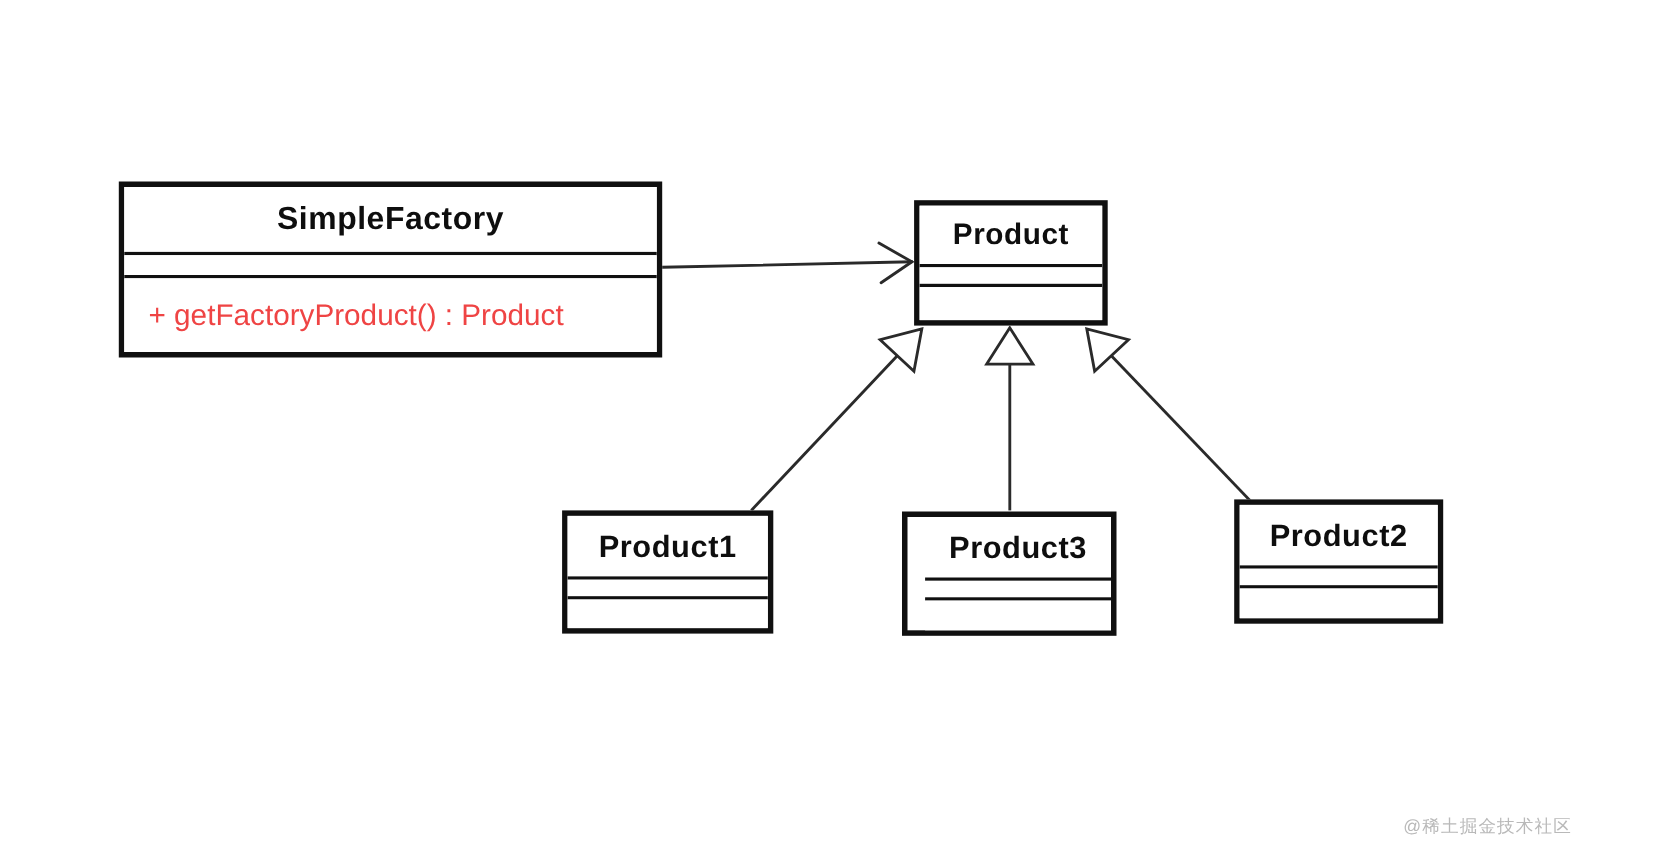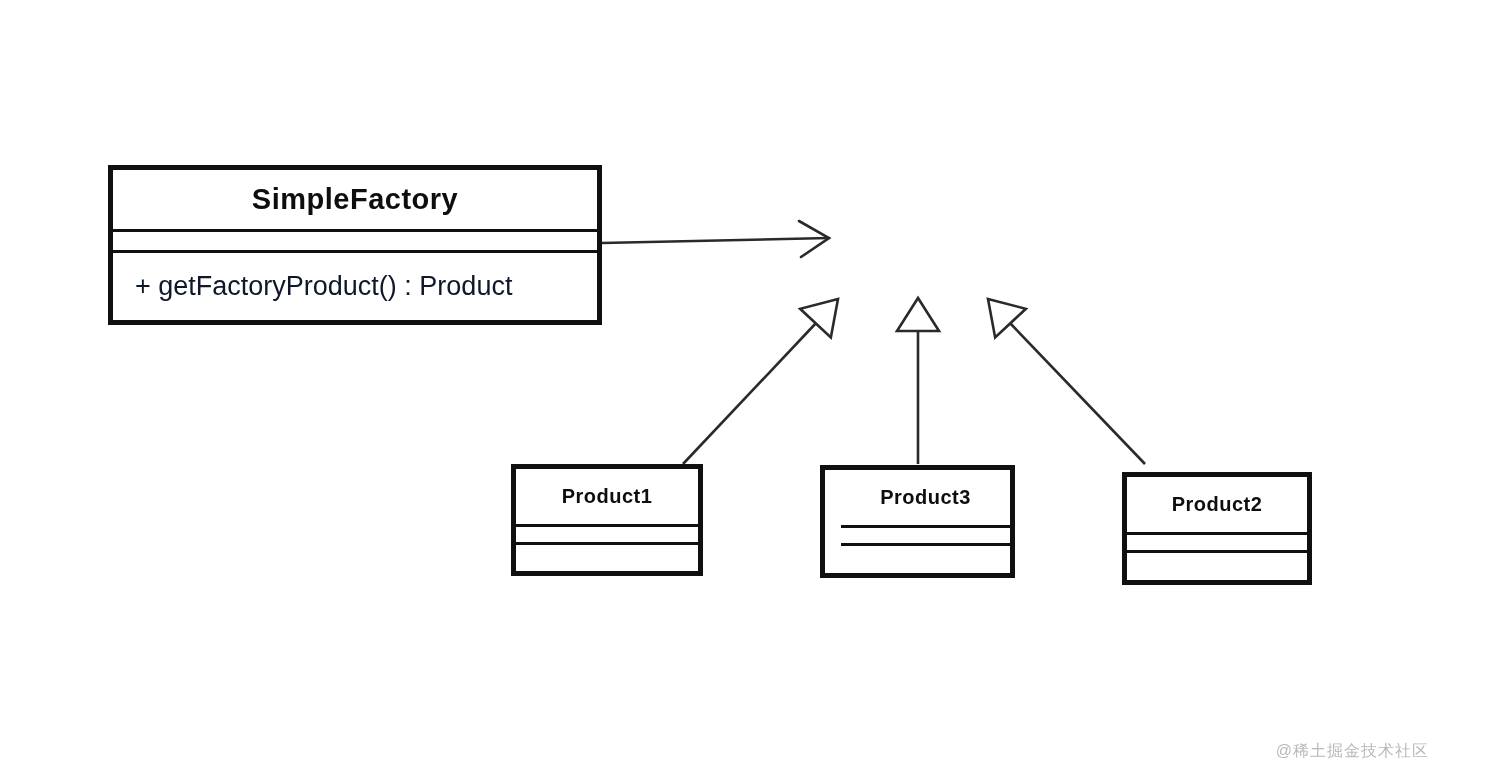--- a/index.html
+++ b/index.html
@@ -47,36 +47,36 @@
     color: #0e0e0e;
     letter-spacing: 0.5px;
   }
   .c-attrs {
     flex: 0 0 auto;
   }
   .c-ops {
     flex: 1 1 auto;
     display: flex;
     align-items: center;
-    color: #0f172a;
+    color: #ef4444;
   }
   
   .box-simplefactory { left: 108px; top: 165px; width: 494px; height: 160px; }
   .box-simplefactory .c-name { height: 62px; font-size: 29px; }
   .box-simplefactory .c-attrs { height: 21px; }
   .box-simplefactory .c-ops { font-size: 27px; padding-left: 22px; }
   
   .box-product { left: 831px; top: 182px; width: 176px; height: 114px; }
   .box-product .c-name { height: 56px; font-size: 27px; }
   .box-product .c-attrs { height: 18px; }
   
   .box-product1 { left: 511px; top: 464px; width: 192px; height: 112px; }
   .box-product3 { left: 820px; top: 465px; width: 195px; height: 113px; padding-left: 16px; }
-  .box-product2 { left: 1122px; top: 472px; width: 190px; height: 113px; }
-  .sub .c-name { height: 58px; font-size: 20px; text-align: right; }
+  .box-product2 { left: 1122px; top: 454px; width: 190px; height: 113px; }
+  .sub .c-name { height: 58px; font-size: 28px; text-align: right; }
   .sub .c-attrs { height: 18px; }
   .watermark {
     position: absolute;
     right: 16px;
     bottom: 18px;
     font-size: 16px;
     color: #b9b9b9;
     letter-spacing: 1px;
     user-select: none;
   }
@@ -110,20 +110,25 @@
   </svg>
 
   <div class="uml-class box-simplefactory">
     <div class="compartment c-name divided">SimpleFactory</div>
     <div class="compartment c-attrs divided"></div>
     <div class="compartment c-ops">
       <span>+ getFactoryProduct() : Product</span>
     </div>
   </div>
 
+  <div class="uml-class box-product">
+    <div class="compartment c-name divided">Product</div>
+    <div class="compartment c-attrs divided"></div>
+    <div class="compartment c-ops"></div>
+  </div>
 
   <div class="uml-class sub box-product1">
     <div class="compartment c-name divided">Product1</div>
     <div class="compartment c-attrs divided"></div>
     <div class="compartment c-ops"></div>
   </div>
 
   <div class="uml-class sub box-product3">
     <div class="compartment c-name divided">Product3</div>
     <div class="compartment c-attrs divided"></div>

